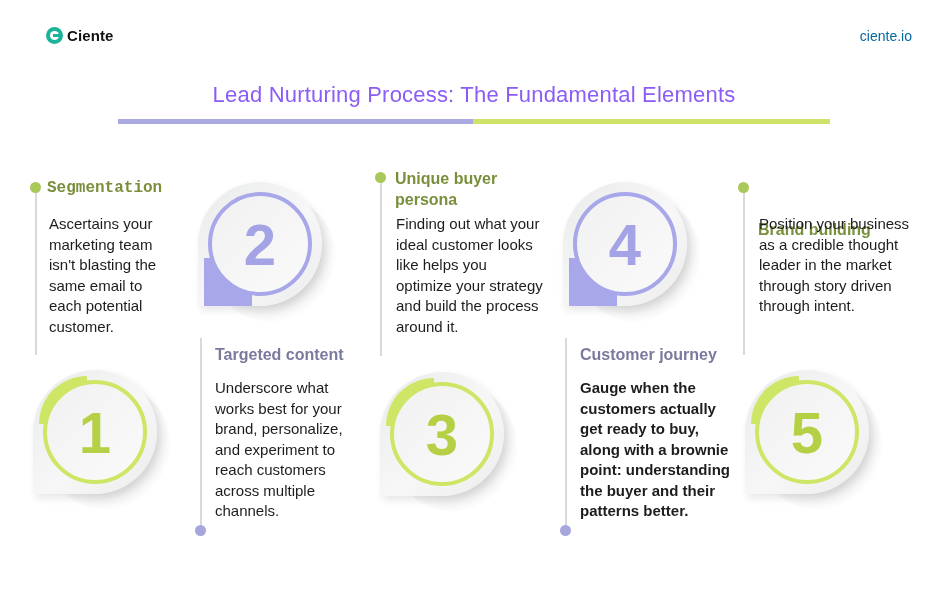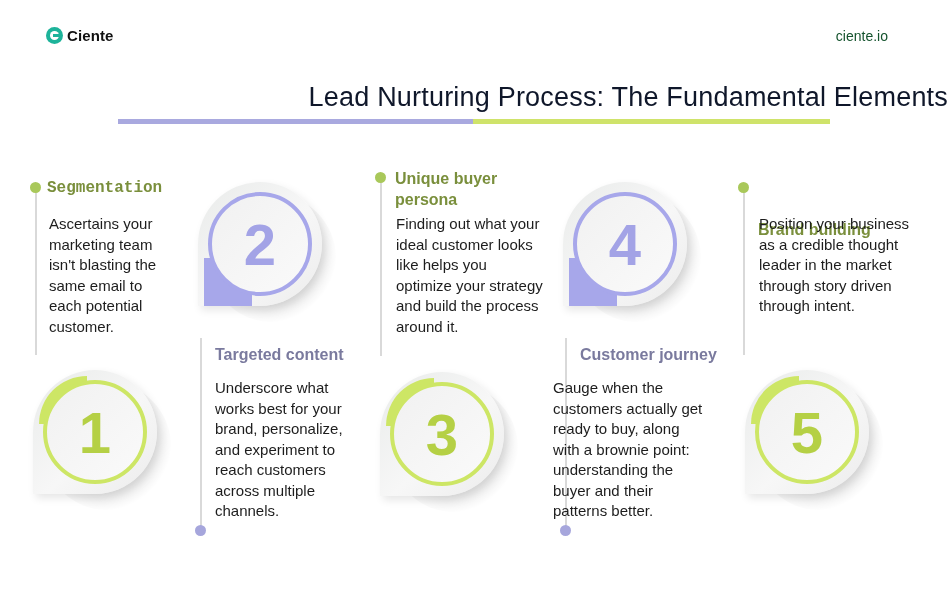--- a/index.html
+++ b/index.html
@@ -5,23 +5,23 @@
   * { box-sizing: border-box; margin: 0; padding: 0; }
   html, body { width: 948px; height: 609px; background: #ffffff; overflow: hidden; }
   body { position: relative; font-family: "Liberation Sans", "DejaVu Sans", sans-serif; color: #1d1d1d; }
 
   .logo { position: absolute; left: 46px; top: 27px; display: flex; align-items: center; gap: 4px; }
   .logo-mark { width: 17px; height: 17px; border-radius: 50%; background: #1db39a; position: relative; }
   .logo-mark::before { content: ""; position: absolute; left: 4px; top: 4px; width: 9px; height: 9px; border-radius: 50%; background: #ffffff; }
   .logo-mark::after { content: ""; position: absolute; left: 7px; top: 7px; width: 8px; height: 3px; background: #1db39a; }
   .logo-text { font-weight: bold; font-size: 15px; color: #111; letter-spacing: 0.1px; }
 
-  .site { position: absolute; right: 60px; top: 28px; font-size: 14px; color: #14532d; }
+  .site { position: absolute; right: 36px; top: 28px; font-size: 14px; color: #0369a1; }
 
-  .title { position: absolute; left: 0; width: 948px; top: 82px; text-align: right; font-size: 27px; color: #0f172a; letter-spacing: 0.2px; }
+  .title { position: absolute; left: 0; width: 948px; top: 82px; text-align: center; font-size: 22px; color: #8b5cf6; letter-spacing: 0.2px; }
   .title-bar { position: absolute; top: 119px; height: 5px; }
   .bar-purple { left: 118px; width: 355px; background: #a9a9df; }
   .bar-green { left: 473px; width: 357px; background: #cfe36a; }
 
   .step { position: absolute; }
   .step .line { position: absolute; width: 2px; background: #d9d9d9; }
   .step .dot { position: absolute; width: 11px; height: 11px; border-radius: 50%; }
   .step .head { position: absolute; font-size: 16px; font-weight: bold; line-height: 21px; }
   .step .desc { position: absolute; font-size: 15px; line-height: 20.5px; color: #1d1d1d; }
   .green .dot { background: #a9c85a; }
@@ -105,21 +105,21 @@
   <div class="badge tl lav" style="left:563px;top:182px;">
     <div class="shadow"></div>
     <div class="drop" style="border-radius:62px 62px 62px 0;"></div>
     <div class="wedge" style="top:auto;bottom:6px;"></div>
     <div class="ring"></div>
     <div class="num">4</div>
   </div>
   <div class="line" style="left:565px;top:338px;height:190px;"></div>
   <div class="dot" style="left:560px;top:525px;"></div>
   <div class="head" style="left:580px;top:344px;width:160px;">Customer journey</div>
-  <div class="desc" style="left:553px;top:378px;width:150px;">Gauge when the customers actually get ready to buy, along with a brownie point: understanding the buyer and their patterns better.</div>
+  <div class="desc" style="left:580px;top:378px;width:150px;font-weight:bold;">Gauge when the customers actually get ready to buy, along with a brownie point: understanding the buyer and their patterns better.</div>
 </div>
 
 <div class="step green" style="left:0;top:0;">
   <div class="line" style="left:743px;top:189px;height:166px;"></div>
   <div class="dot" style="left:738px;top:182px;"></div>
   <div class="head" style="left:758px;top:178px;width:150px;margin-top:41px;">Brand building</div>
   <div class="desc" style="left:759px;top:214px;width:160px;">Position your business as a credible thought leader in the market through story driven through intent.</div>
   <div class="badge bl lime" style="left:745px;top:370px;">
     <div class="shadow"></div>
     <div class="drop"></div>

